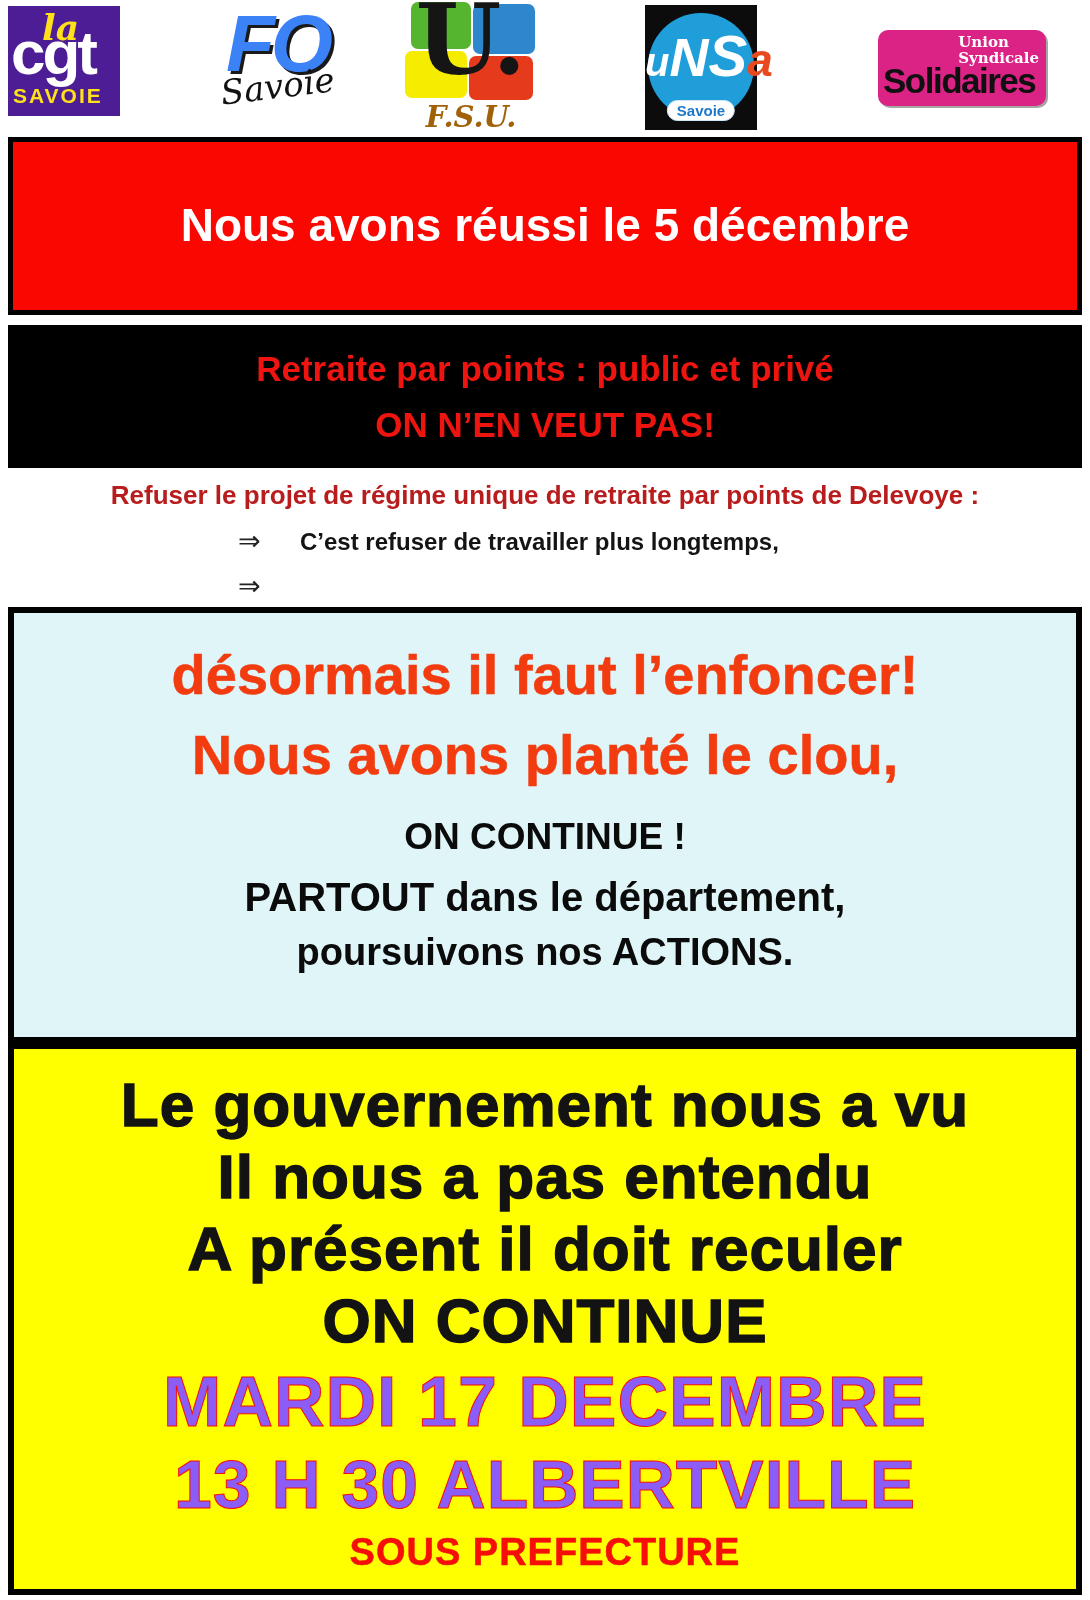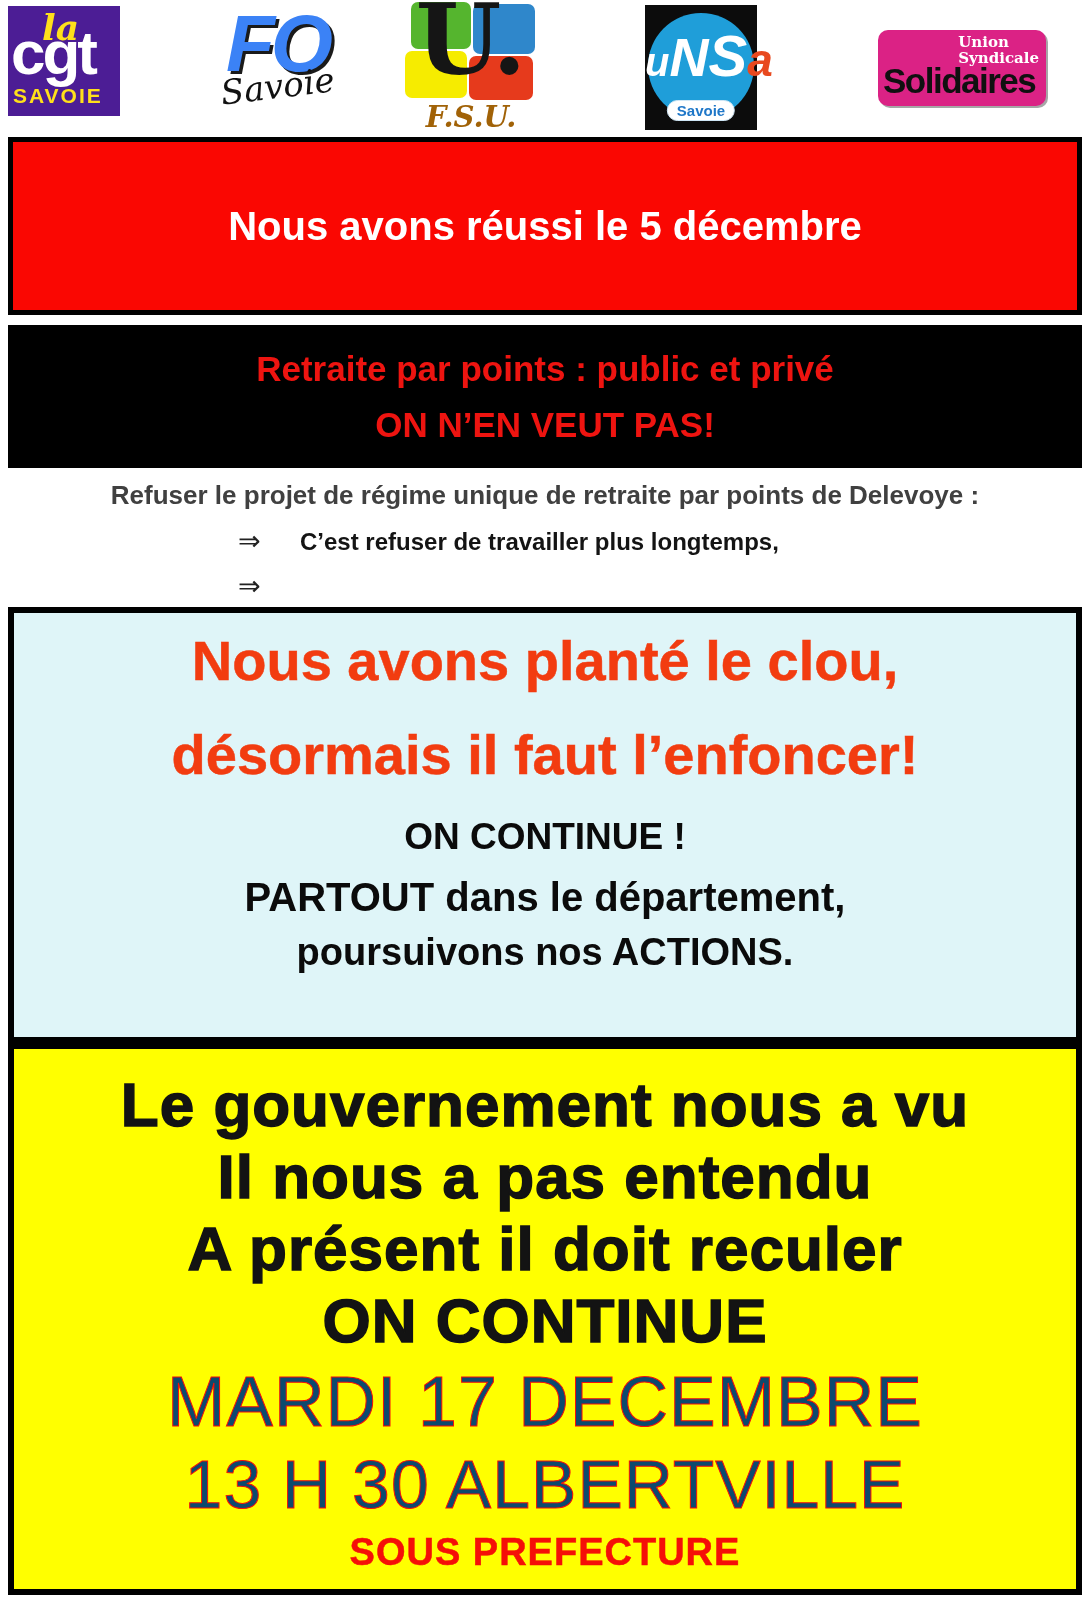--- a/index.html
+++ b/index.html
@@ -57,49 +57,49 @@
                      background:#DB2285; border-radius:10px; box-shadow:2px 2px 0 rgba(0,0,0,0.35); }
   .solidaires-union { position:absolute; top:5px; right:7px; color:#fff; font-family:"DejaVu Serif", serif;
                       font-weight:bold; font-size:15px; line-height:1.05; text-align:left; }
   .solidaires-word { position:absolute; bottom:5px; left:5px; color:#101010; font-weight:bold;
                      font-size:35px; letter-spacing:-1.5px; }
 
   
   .red-banner { position:absolute; left:8px; top:137px; width:1074px; height:178px;
                 background:#FA0702; border:5px solid #000;
                 display:flex; flex-direction:column; justify-content:center; align-items:center; gap:16px; }
-  .red-banner .line { color:#fff; font-weight:bold; font-size:40px; line-height:1.2; }
+  .red-banner .line { color:#fff; font-weight:bold; font-size:46px; line-height:1.2; }
 
   .cream-banner { position:absolute; left:8px; top:325px; width:1074px; height:143px;
                   background:#000000; border:5px solid #000;
                   display:flex; flex-direction:column; justify-content:center; align-items:center; gap:14px; }
   .cream-banner .line { color:#EE1410; font-weight:bold; font-size:35px; line-height:1.2; }
 
   .refusal { position:absolute; left:0; top:473px; width:1090px; height:134px; padding-top:6px; }
-  .refusal-intro { text-align:center; color:#404040; font-weight:bold; font-size:26px; line-height:1.25; }
+  .refusal-intro { text-align:center; color:#b91c1c; font-weight:bold; font-size:26px; line-height:1.25; }
   .refusal-row { display:flex; align-items:baseline; padding-left:238px; margin-top:13px; }
   .refusal-arrow { font-size:27px; color:#222; width:62px; }
   .refusal-text { font-weight:bold; font-size:24px; color:#141414; line-height:1.25; }
 
   .blue-box { position:absolute; left:8px; top:607px; width:1074px; height:436px;
               background:#DFF5F8; border:6px solid #000; text-align:center; }
   .blue-head { color:#F23C10; font-weight:bold; font-size:56px; line-height:1.15;
                -webkit-text-stroke:0.5px #F23C10; }
   .blue-head.first { margin-top:16px; }
   .blue-head.second { margin-top:30px; }
   .blue-sub1 { margin-top:28px; color:#0b0b0b; font-weight:bold; font-size:37px; line-height:42px; }
   .blue-sub2 { margin-top:16px; color:#0b0b0b; font-weight:bold; font-size:40px; line-height:46px; }
   .blue-sub3 { margin-top:10px; color:#0b0b0b; font-weight:bold; font-size:38px; line-height:44px; }
 
   .yellow-box { position:absolute; left:8px; top:1043px; width:1074px; height:552px;
                 background:#FFFF00; border:6px solid #000; text-align:center; }
   .yellow-black { color:#131313; font-weight:bold; font-size:62px; line-height:72px;
                   letter-spacing:1px; -webkit-text-stroke:1.5px #131313; }
   .yellow-black.first { margin-top:20px; }
-  .yellow-date { color:#0c4a6e; font-weight:normal; font-size:70px; line-height:78px;
+  .yellow-date { color:#8b5cf6; font-weight:bold; font-size:70px; line-height:78px;
                  letter-spacing:1px; -webkit-text-stroke:1px #F50F08; }
   .yellow-date.d1 { margin-top:6px; }
   .yellow-date.d2 { margin-top:4px; font-size:68px; }
   .yellow-venue { margin-top:8px; color:#F50F08; font-weight:bold; font-size:38px; line-height:42px;
                   letter-spacing:1px; -webkit-text-stroke:0.5px #F50F08; }
 </style>
 </head>
 <body>
 
 <div class="poster">
@@ -157,22 +157,22 @@
     <div class="refusal-row">
       <span class="refusal-arrow">⇒</span>
       <span class="refusal-text">C’est refuser de travailler plus longtemps,</span>
     </div>
     <div class="refusal-row">
       <span class="refusal-arrow">⇒</span>
     </div>
   </div>
 
   <div class="blue-box">
+    <div class="blue-head second">désormais il faut l’enfoncer!</div>
     <div class="blue-head first">Nous avons planté le clou,</div>
-    <div class="blue-head second">désormais il faut l’enfoncer!</div>
     <div class="blue-sub1">ON CONTINUE !</div>
     <div class="blue-sub2">PARTOUT dans le département,</div>
     <div class="blue-sub3">poursuivons nos ACTIONS.</div>
   </div>
 
   <div class="yellow-box">
     <div class="yellow-black first">Le gouvernement nous a vu</div>
     <div class="yellow-black">Il nous a pas entendu</div>
     <div class="yellow-black">A présent il doit reculer</div>
     <div class="yellow-black">ON CONTINUE</div>

